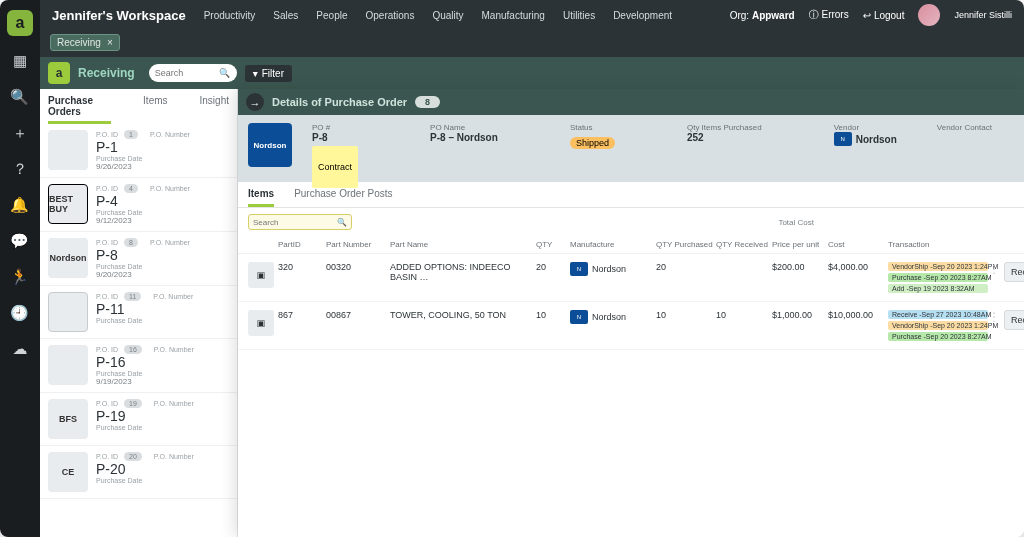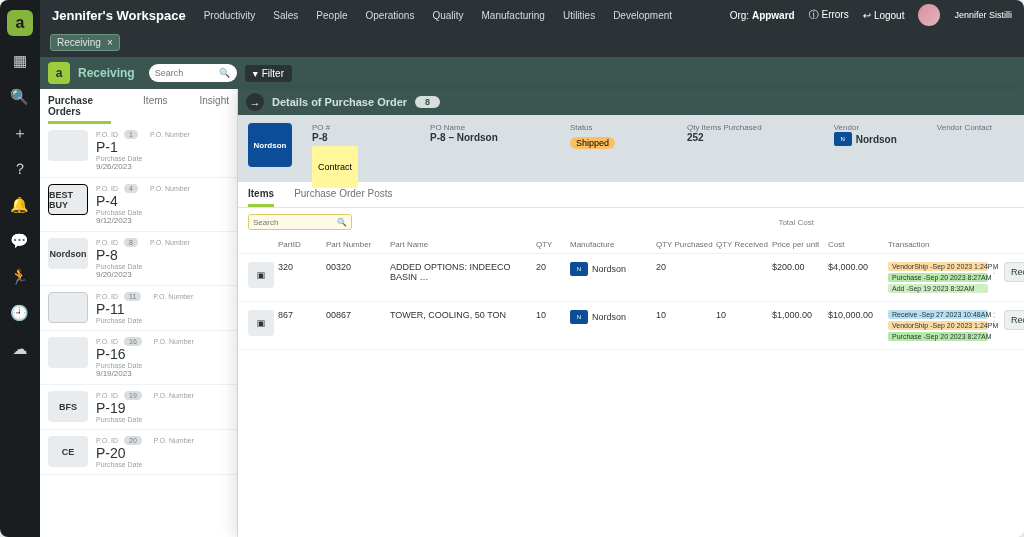--- a/index.html
+++ b/index.html
@@ -24,21 +24,21 @@
 .modulebar .srch{background:#fff;border-radius:10px;height:18px;width:88px;display:flex;align-items:center;padding:0 6px}
 .modulebar .srch input{border:none;outline:none;width:100%;font-size:9px}
 .filterbtn{background:#2c3337;color:#fff;font-size:10px;padding:3px 8px;border-radius:3px;display:flex;align-items:center;gap:4px;cursor:pointer}
 .content{flex:1;display:flex;min-height:0;background:#fff}
 .leftcol{width:198px;background:#fff;border-right:1px solid #e2e4e6;display:flex;flex-direction:column;min-height:0}
 .lefttabs{display:flex;font-size:10px;color:#6b7278;padding:6px 8px 0;gap:32px}
 .lefttabs .tab{padding-bottom:4px;cursor:pointer}
 .lefttabs .active{color:#2c3337;font-weight:bold;border-bottom:3px solid #9ccc3c}
 .polist{flex:1;overflow-y:auto}
 .poitem{display:flex;gap:8px;padding:6px 8px;border-bottom:1px solid #eef0f1}
-.poitem .thumb{width:40px;height:31px;border-radius:4px;background:#e9ecee;display:flex;align-items:center;justify-content:center;font-size:9px;font-weight:bold;color:#333}
+.poitem .thumb{width:40px;height:40px;border-radius:4px;background:#e9ecee;display:flex;align-items:center;justify-content:center;font-size:9px;font-weight:bold;color:#333}
 .poitem .meta{flex:1;font-size:8px;color:#7a8186}
 .poitem .meta .row1{display:flex;gap:6px;align-items:center}
 .poitem .badge{background:#d9dde0;border-radius:8px;padding:1px 5px;font-size:7px}
 .poitem .ponum{font-weight:normal;color:#2c3337;font-size:14px}
 .poitem .lbl{color:#9aa1a6;font-size:7px}
 .detail{flex:1;display:flex;flex-direction:column;min-width:0;box-shadow:-4px 0 14px rgba(0,0,0,.12)}
 .dhead{background:#3b5650;height:26px;display:flex;align-items:center;padding:0 8px;gap:8px;color:#cfe2db;font-size:11px}
 .dhead .arrow{width:18px;height:18px;border-radius:50%;background:#2c3337;color:#fff;display:flex;align-items:center;justify-content:center;font-size:11px}
 .dhead .title{font-weight:bold}
 .dhead .count{background:#d7dedb;color:#3b5650;border-radius:9px;padding:1px 10px;font-size:9px;font-weight:bold}

